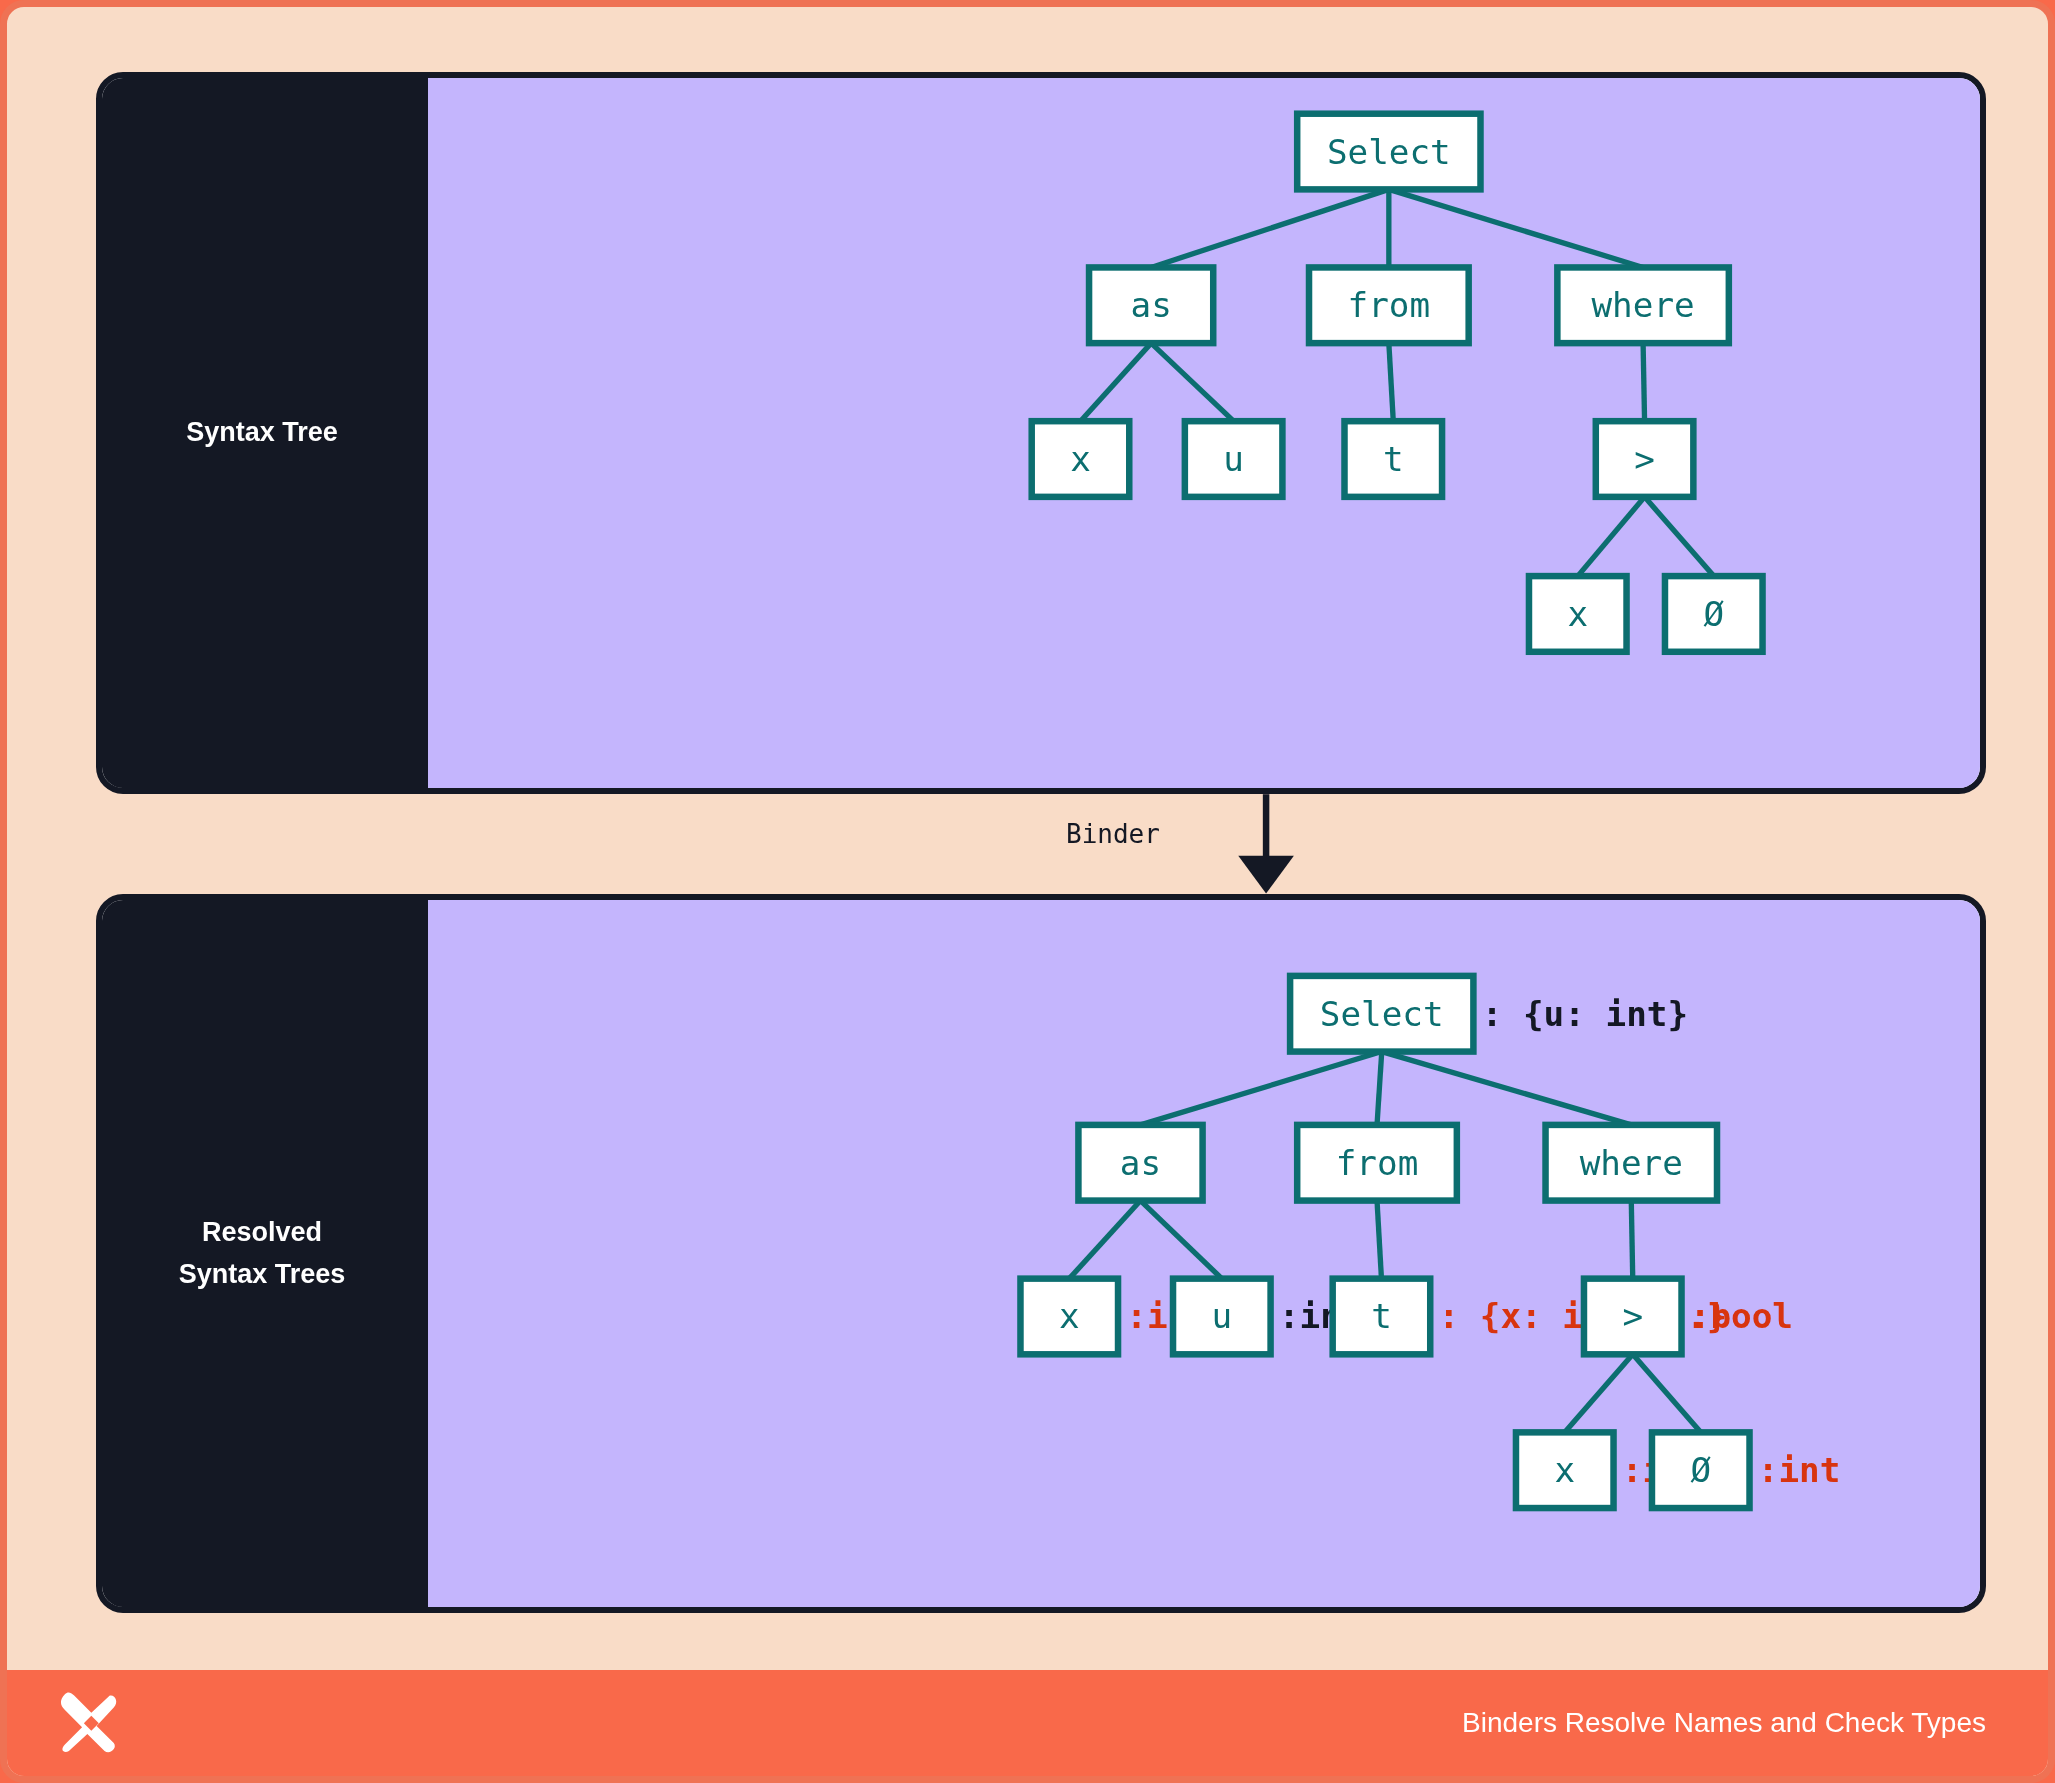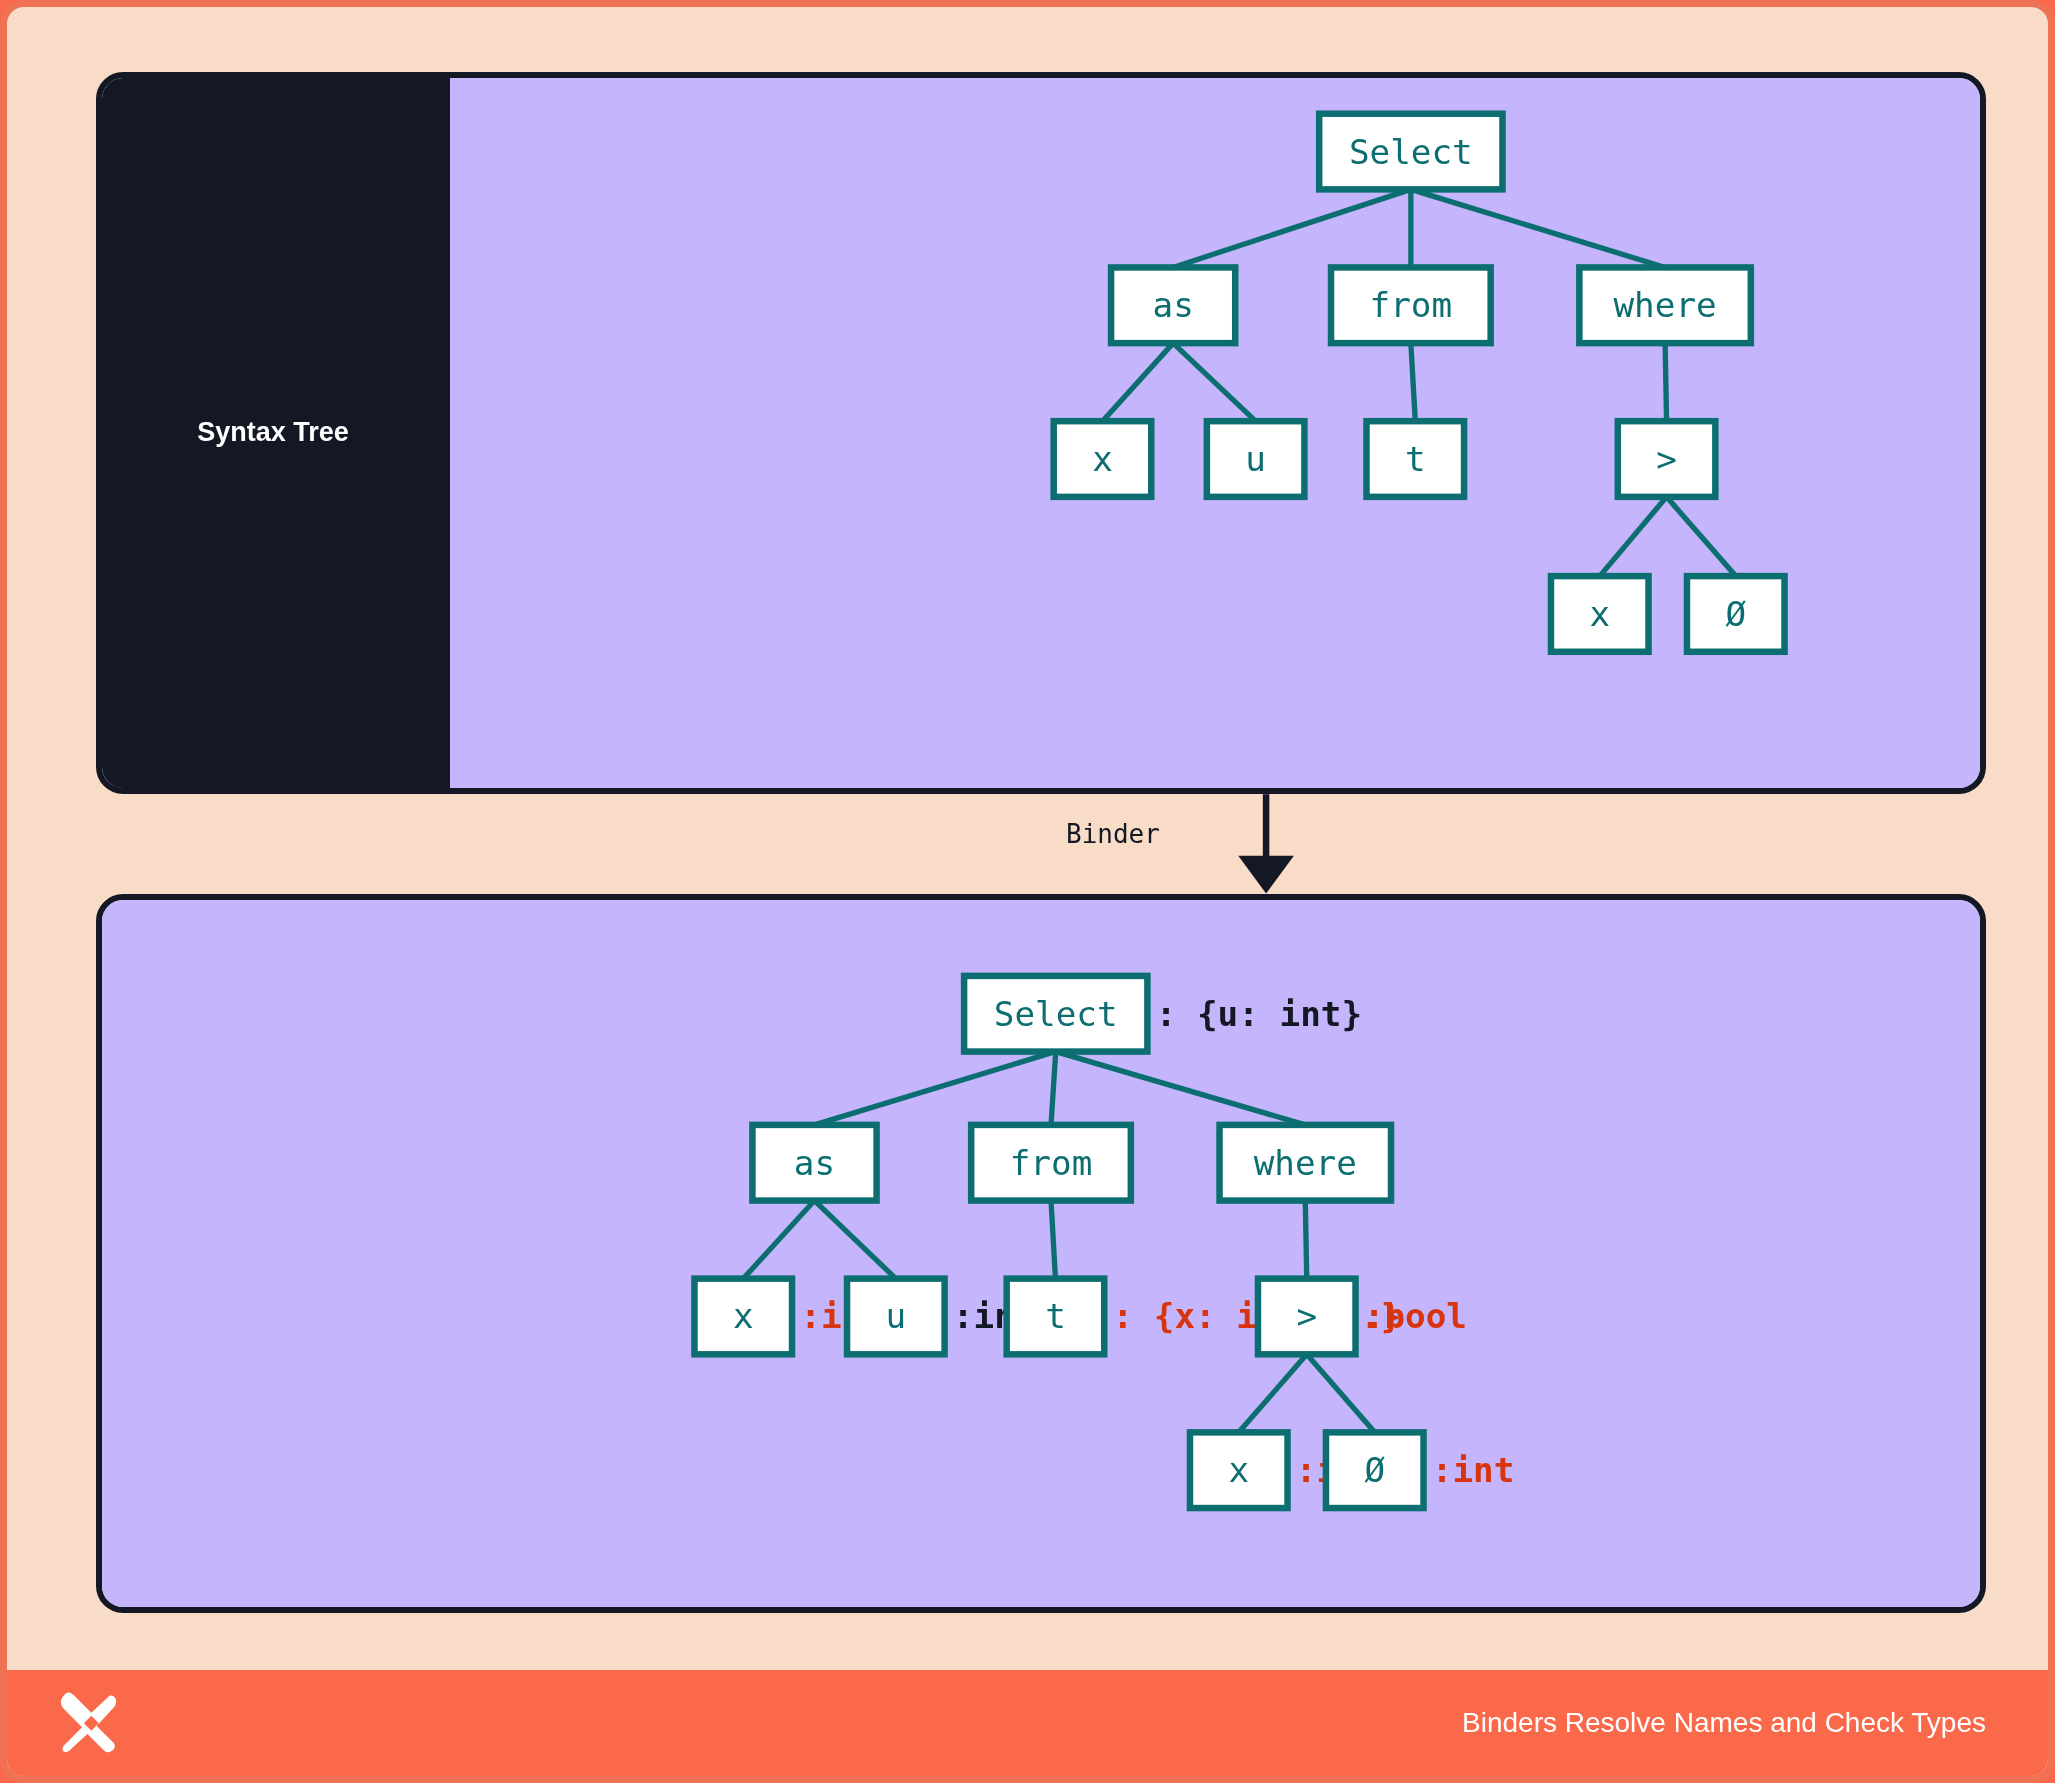--- a/index.html
+++ b/index.html
@@ -37,21 +37,21 @@
     background:#141824;
     color:#ffffff;
     display:flex;
     align-items:center;
     justify-content:center;
     text-align:center;
     font-size:27px;
     font-weight:bold;
     line-height:1.55;
     margin:-6px 0 -6px -6px;
-    padding:6px 16px;
+    padding:6px 5px;
     box-sizing:content-box;
   }
   .card-body { flex:1 1 auto; position:relative; background:#c4b5fd; }
   .card-body svg { position:absolute; left:0; top:0; display:block; }
 
   
   .nodetext {
     font-family:"DejaVu Sans Mono", monospace;
     font-size:58px;
     fill:#0c6e70;
@@ -165,20 +165,23 @@
     <div id="binder-label">Binder</div>
     <svg width="1890" height="101" viewBox="0 0 3195 170">
       <g>
         <line x1="1978" y1="0" x2="1978" y2="120" stroke="#141824" stroke-width="11"></line>
         <polygon points="1978,168 1931,104 2025,104" fill="#141824"></polygon>
       </g>
     </svg>
   </div>
 
   <div class="card" id="card-bottom">
+    <div class="card-label">
+      <span id="resolved-label">Resolved<br>Syntax Trees</span>
+    </div>
     <div class="card-body">
       <svg id="svg-bottom" width="1561" height="707" viewBox="0 0 2640 1195">
           <line x1="1613" y1="256" x2="1205" y2="380" stroke="#0c6e70" stroke-width="9"></line>
           <line x1="1613" y1="256" x2="1605" y2="380" stroke="#0c6e70" stroke-width="9"></line>
           <line x1="1613" y1="256" x2="2035" y2="380" stroke="#0c6e70" stroke-width="9"></line>
           <line x1="1205" y1="508" x2="1084.5" y2="640" stroke="#0c6e70" stroke-width="9"></line>
           <line x1="1205" y1="508" x2="1342.5" y2="640" stroke="#0c6e70" stroke-width="9"></line>
           <line x1="1605" y1="508" x2="1612.5" y2="640" stroke="#0c6e70" stroke-width="9"></line>
           <line x1="2035" y1="508" x2="2037.5" y2="640" stroke="#0c6e70" stroke-width="9"></line>
           <line x1="2037.5" y1="768" x2="1922.5" y2="900" stroke="#0c6e70" stroke-width="9"></line>

